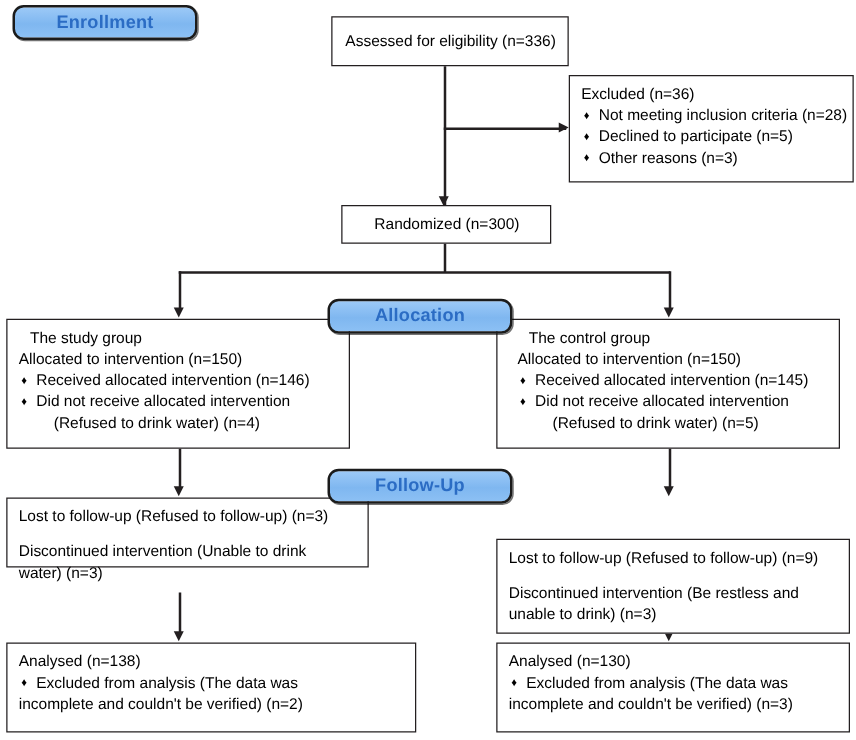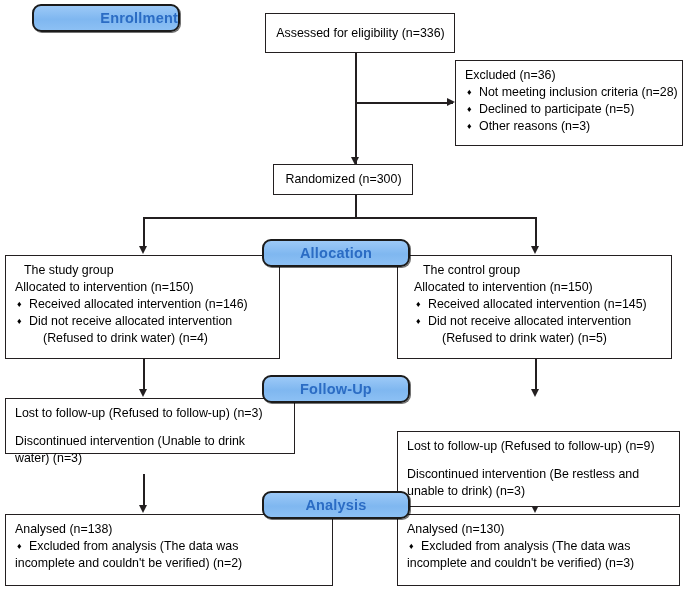--- a/index.html
+++ b/index.html
@@ -89,35 +89,32 @@
     border-top: 4.6px solid transparent;
     border-bottom: 4.6px solid transparent;
     border-left: 8px solid #231f20;
   }
 </style>
 </head>
 <body>
 
 <div id="diagram">
 
-  <div class="pill" style="left:32px; top:4px; width:148px; height:28px;justify-content:flex-end;">
+  <div class="pill" style="left:10px; top:4px; width:148px; height:28px;">
     <span>Enrollment</span>
   </div>
 
   <div class="pill" style="left:262px; top:239px; width:148px; height:28px;">
     <span>Allocation</span>
   </div>
 
   <div class="pill" style="left:262px; top:375px; width:148px; height:28px;">
     <span>Follow-Up</span>
   </div>
 
-  <div class="pill" style="left:262px; top:491px; width:148px; height:28px;">
-    <span>Analysis</span>
-  </div>
 
   <div class="vline" style="left:355px; top:48px; height:116px;"></div>
   <div class="arrow-down" style="left:350.5px; top:157px;"></div>
 
   <div class="hline" style="left:355px; top:102px; width:98px;"></div>
   <div class="arrow-right" style="left:447px; top:97.5px;"></div>
 
   <div class="vline" style="left:355px; top:194px; height:24px;"></div>
   <div class="hline" style="left:143px; top:217px; width:393px;"></div>
   <div class="vline" style="left:143px; top:217px; height:30px;"></div>
@@ -139,21 +136,21 @@
     <span class="line">Assessed for eligibility (n=336)</span>
   </div>
 
   <div class="box" style="left:455px; top:60px; width:228px; height:86px;">
     <div class="line">Excluded  (n=36)</div>
     <div class="bullet-line"><span class="dia">♦</span><span>Not meeting inclusion criteria (n=28)</span></div>
     <div class="bullet-line"><span class="dia">♦</span><span>Declined to participate (n=5)</span></div>
     <div class="bullet-line"><span class="dia">♦</span><span>Other reasons (n=3)</span></div>
   </div>
 
-  <div class="box" style="left:273px; top:164px; width:140px; height:31px; display:flex; align-items:center; justify-content:center;">
+  <div class="box" style="left:273px; top:164px; width:168px; height:31px; display:flex; align-items:center; justify-content:center;">
     <span class="line">Randomized (n=300)</span>
   </div>
 
   <div class="box" style="left:5px; top:255px; width:275px; height:104px;">
     <div class="line" style="padding-left:9px;">The study group</div>
     <div class="line">Allocated to intervention (n=150)</div>
     <div class="bullet-line"><span class="dia">♦</span><span>Received allocated intervention (n=146)</span></div>
     <div class="bullet-line"><span class="dia">♦</span><span>Did not receive allocated intervention</span></div>
     <div class="indent">(Refused to drink water) (n=4)</div>
   </div>

